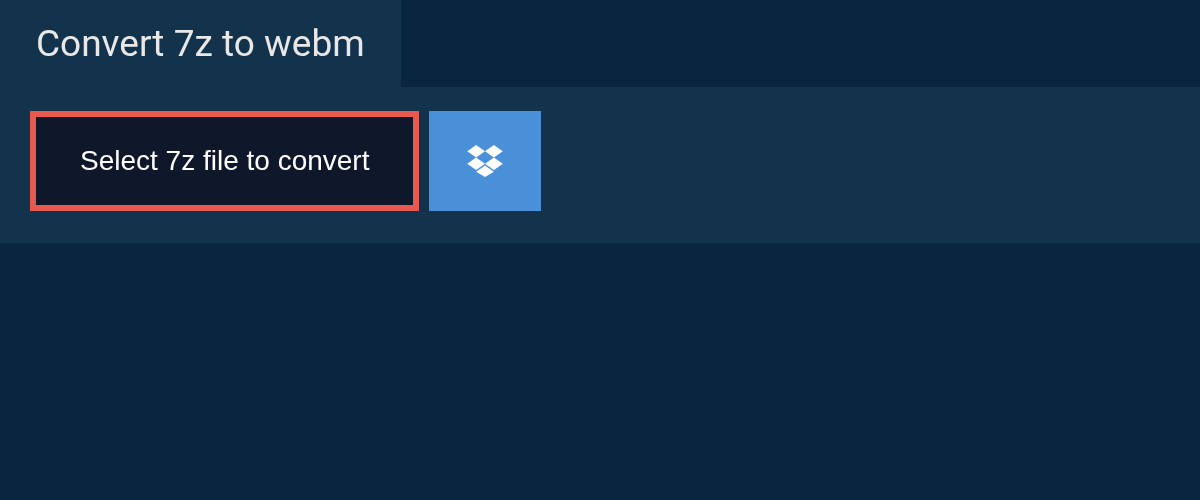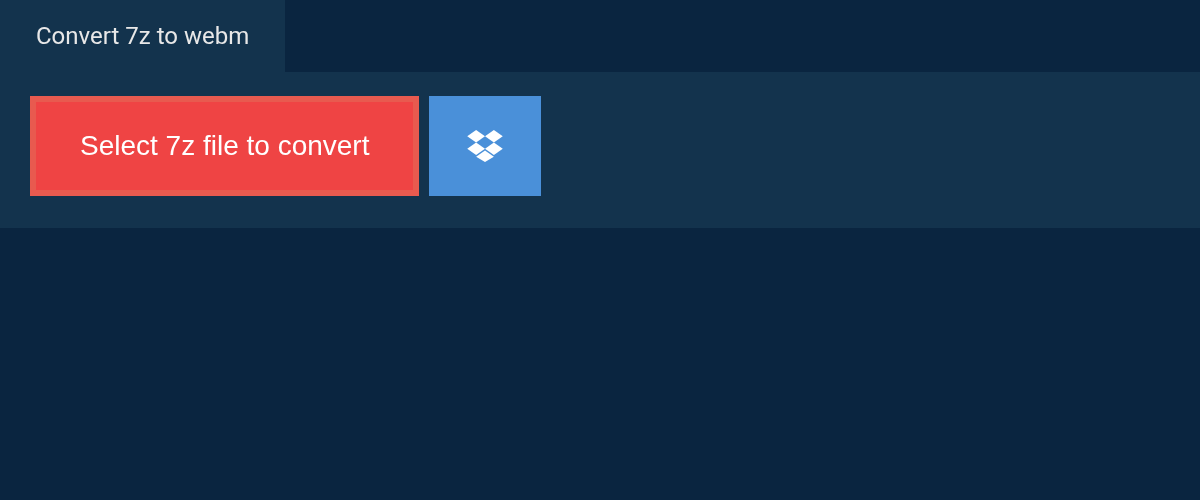--- a/index.html
+++ b/index.html
@@ -15,34 +15,34 @@
       overflow: hidden;
     }
     .tab-header {
       background: #13334d;
       display: inline-block;
       padding: 22px 36px;
       margin-left: 0;
     }
     .tab-title {
       color: #e8e8e8;
-      font-size: 24px;
+      font-size: 37px;
       font-weight: 400;
     }
     .panel {
       background: #13334d;
       padding: 24px 30px 32px 30px;
       width: 100%;
     }
     .button-row {
       display: flex;
       gap: 10px;
     }
     .select-button {
-      background: #ef4444;
+      background: #0f172a;
       border: 6px solid #e85a4f;
       color: #ffffff;
       font-size: 28px;
       font-weight: 400;
       padding: 28px 44px;
       cursor: pointer;
       display: inline-flex;
       align-items: center;
       justify-content: center;
     }

